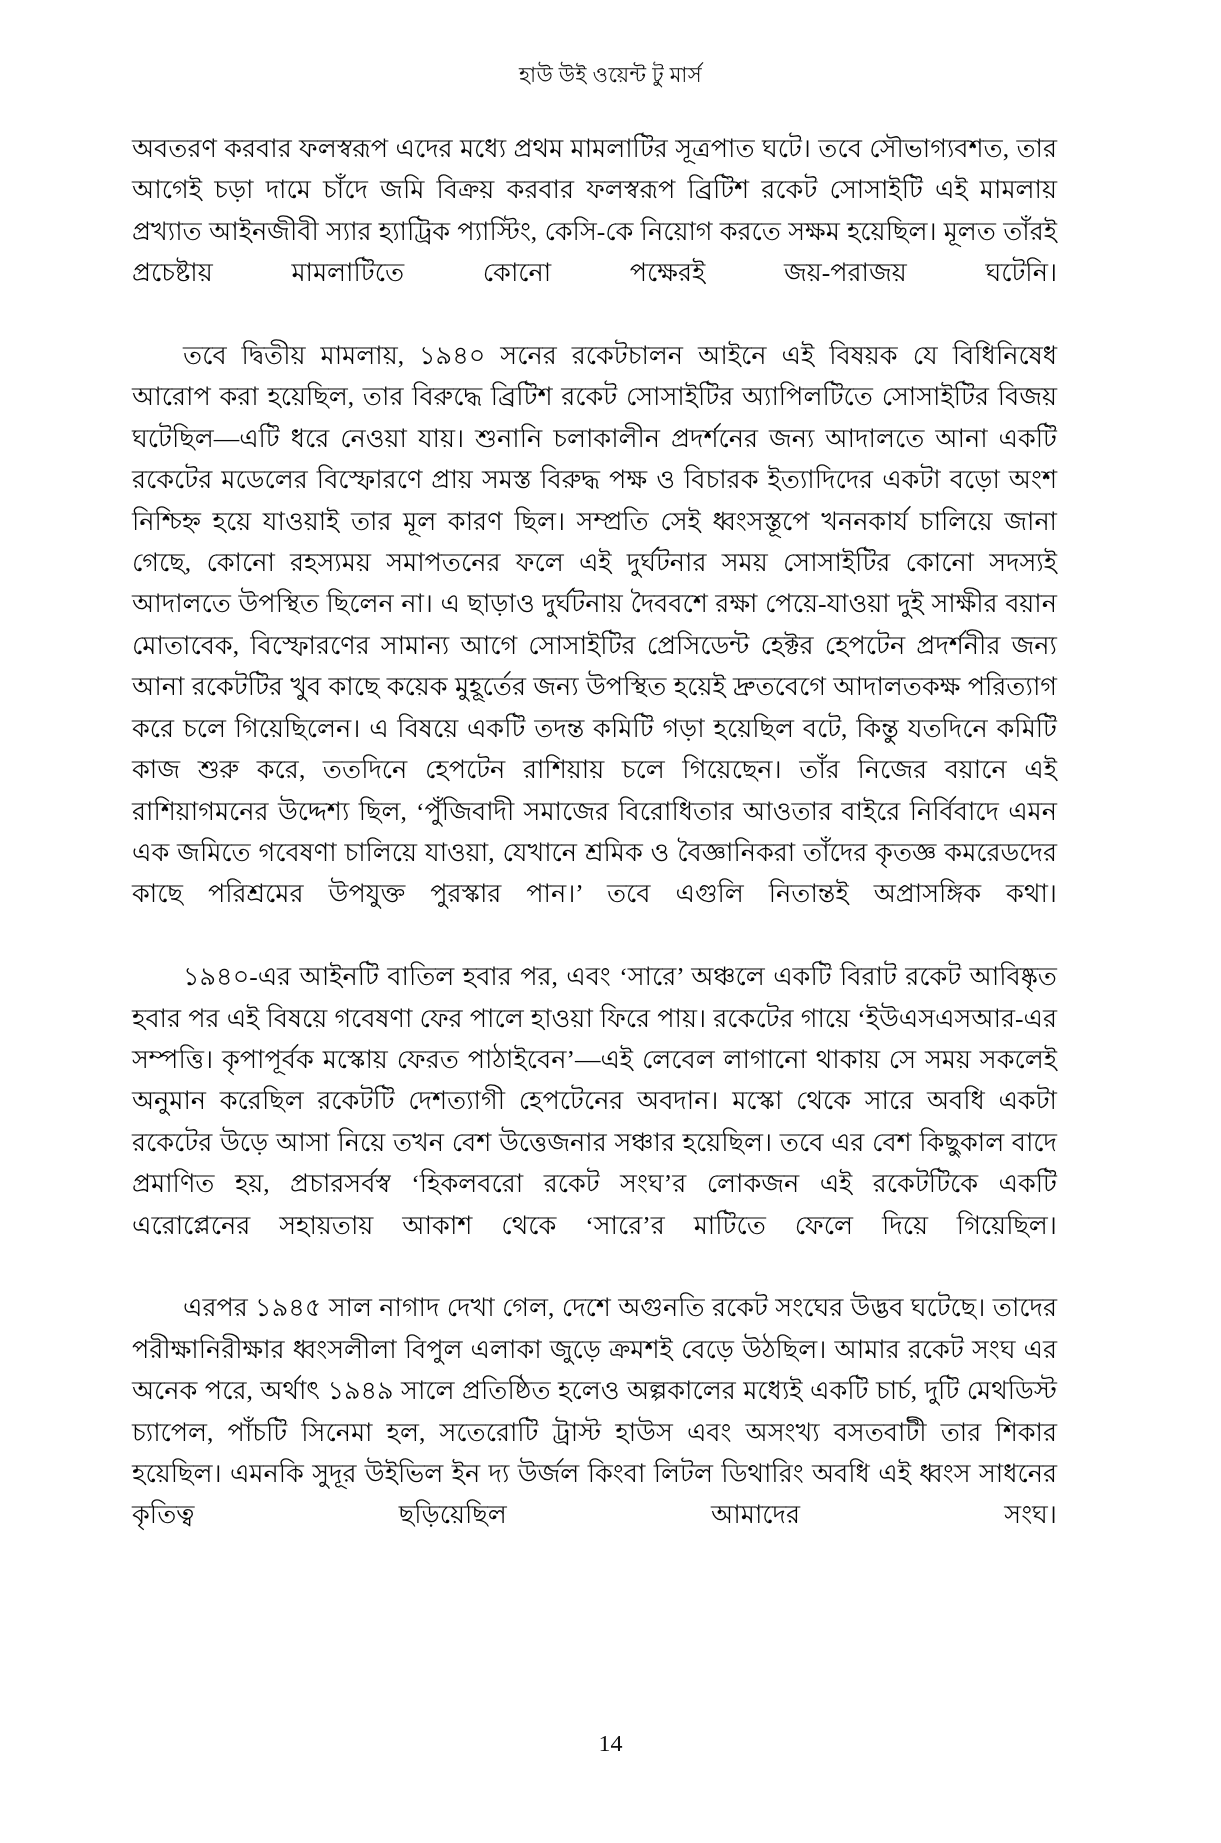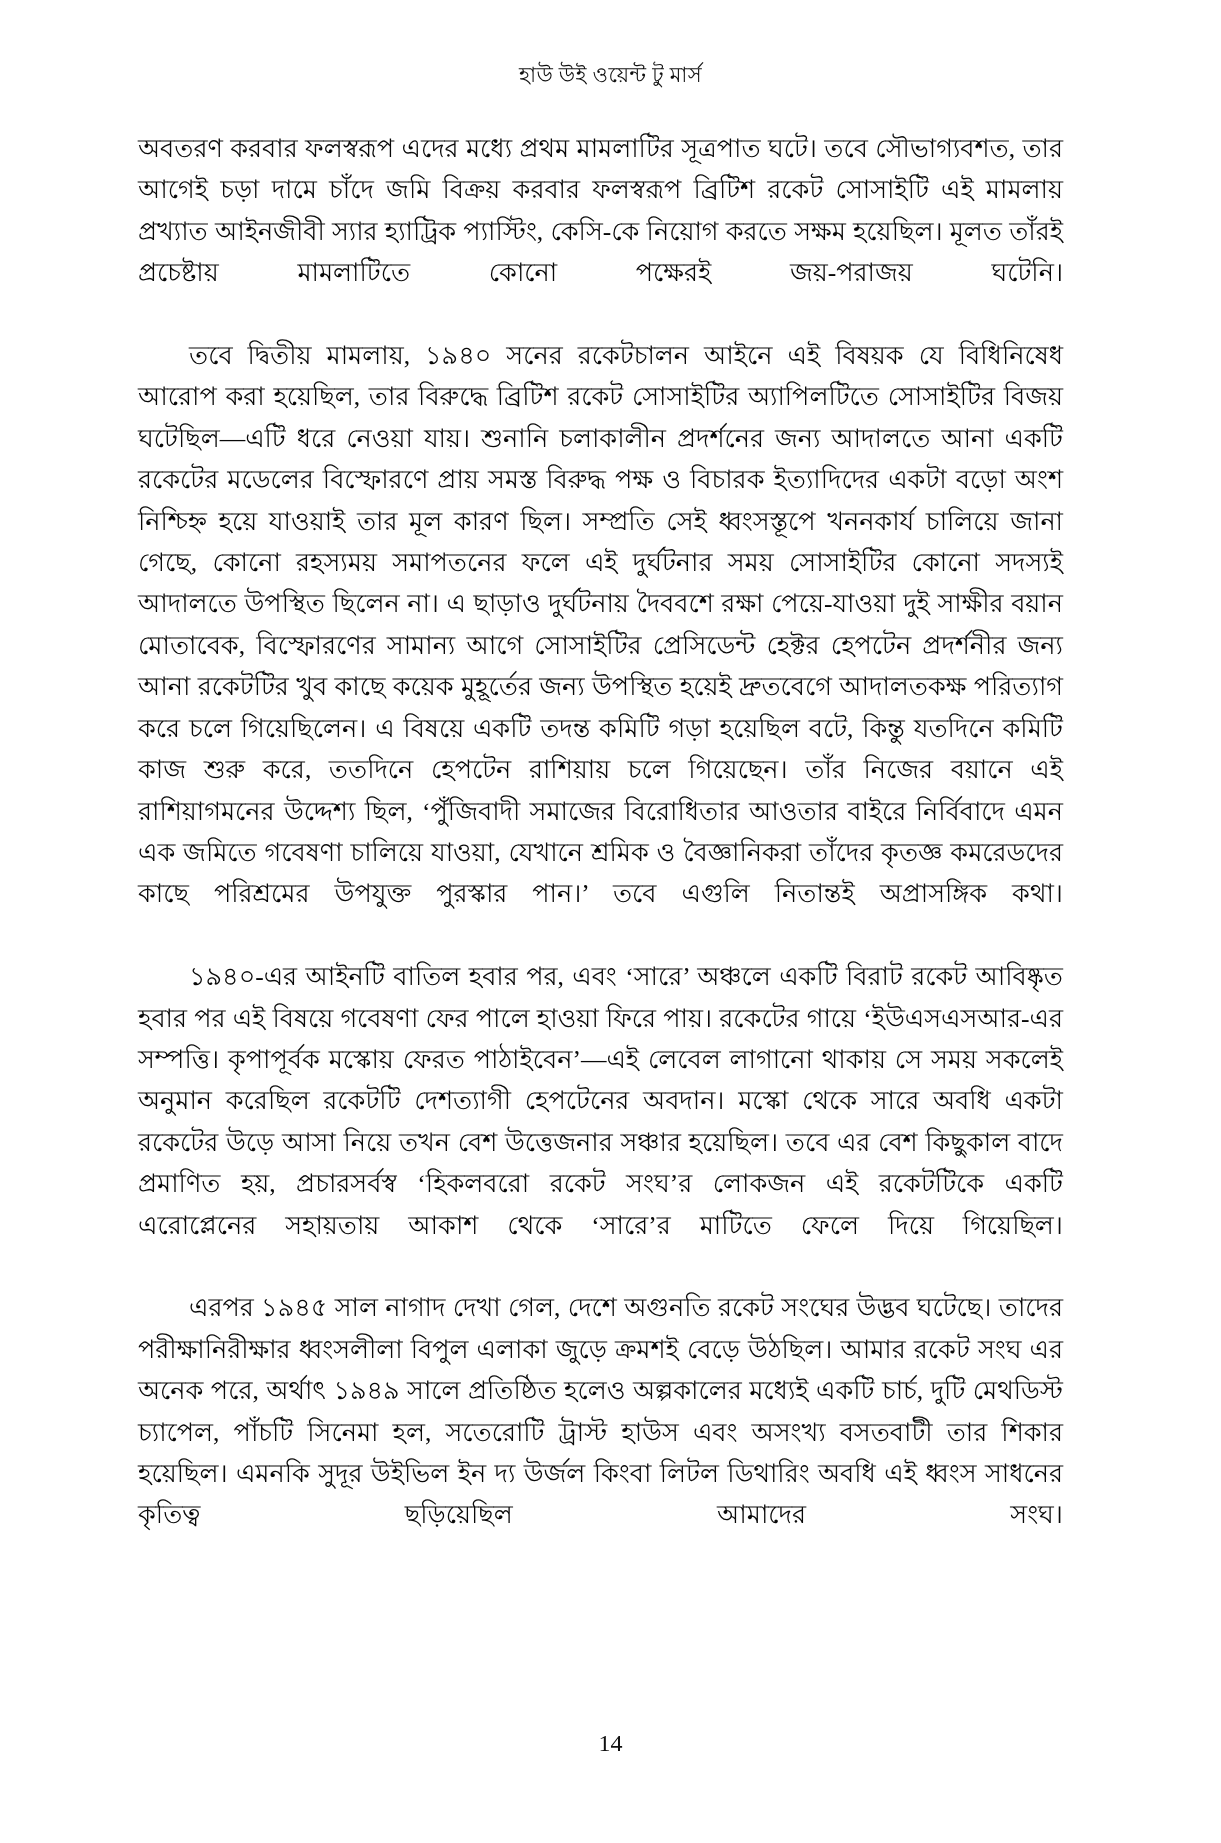--- a/index.html
+++ b/index.html
@@ -31,21 +31,21 @@
     font-size: 21px;
     line-height: 1.3;
     color: #101010;
     letter-spacing: 0.4px;
   }
 
   
   .text-block {
     position: absolute;
     top: 128px;
-    left: 138px;
+    left: 132px;
     width: 925px;
     font-family: "Liberation Serif", "DejaVu Serif", serif;
     font-size: 25.5px;
     line-height: 41.4px;
     color: #080808;
     text-align: justify;
     text-justify: inter-word;
   }
 
   .text-block p {

